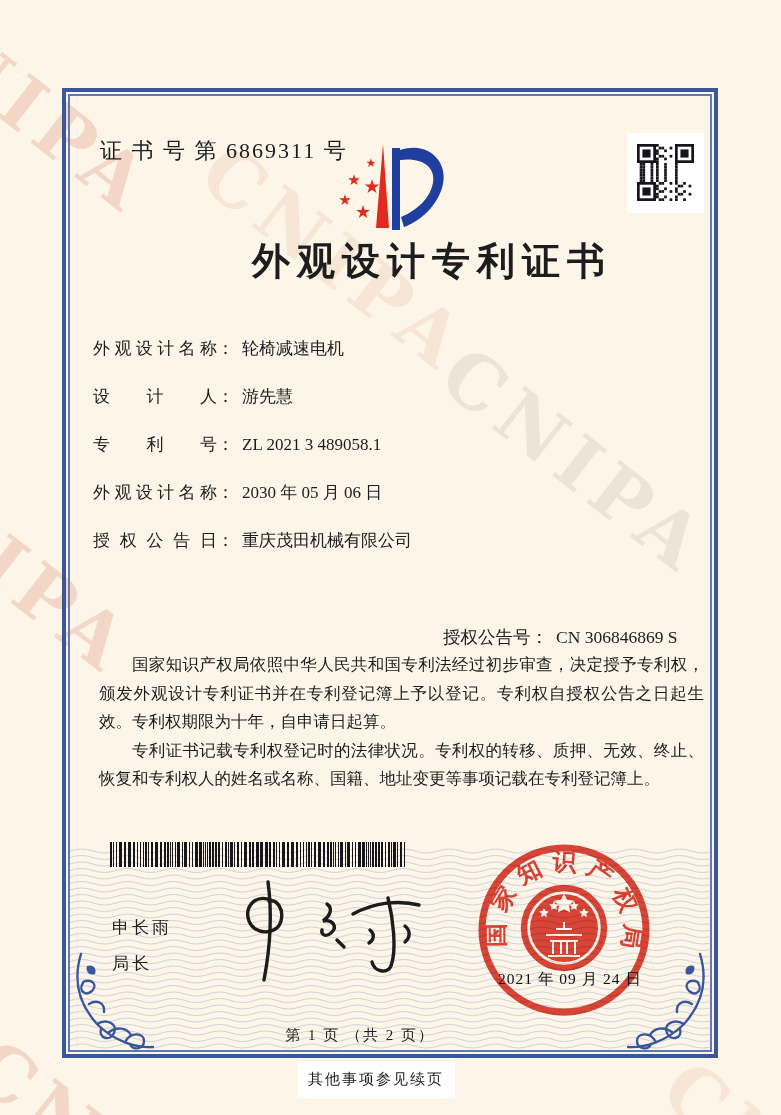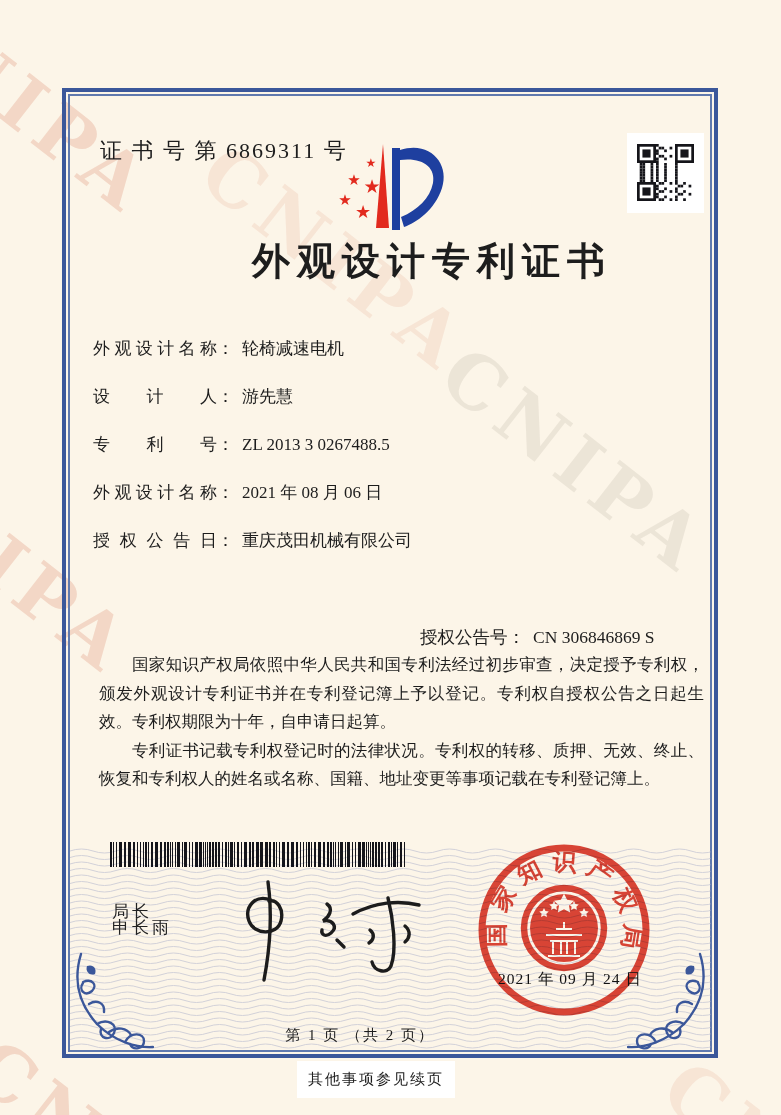--- a/index.html
+++ b/index.html
@@ -228,29 +228,29 @@
 
   <div class="title">外观设计专利证书</div>
 
   <div class="frow" style="top:337px;">
     <span class="flabel">外观设计名称</span><span>：</span><span class="fvalue">轮椅减速电机</span>
   </div>
   <div class="frow" style="top:385px;">
     <span class="flabel">设计人</span><span>：</span><span class="fvalue">游先慧</span>
   </div>
   <div class="frow" style="top:433px;">
-    <span class="flabel">专利号</span><span>：</span><span class="fvalue">ZL 2013 3 0267488.5</span>
+    <span class="flabel">专利号</span><span>：</span><span class="fvalue">ZL 2021 3 489058.1</span>
   </div>
   <div class="frow" style="top:481px;">
-    <span class="flabel">外观设计名称</span><span>：</span><span class="fvalue">2021 年 08 月 06 日</span>
+    <span class="flabel">外观设计名称</span><span>：</span><span class="fvalue">2030 年 05 月 06 日</span>
   </div>
   <div class="frow" style="top:529px;">
     <span class="flabel">授权公告日</span><span>：</span><span class="fvalue">重庆茂田机械有限公司</span>
   </div>
-  <div class="frow2" style="top:625px;">
+  <div class="frow2" style="top:625px;margin-left:23px;">
     <span>授权公告号</span><span>：</span><span class="fvalue">CN 306846869 S</span>
   </div>
 
   <div class="body-text">
     <p>国家知识产权局依照中华人民共和国专利法经过初步审查，决定授予专利权，颁发外观设计专利证书并在专利登记簿上予以登记。专利权自授权公告之日起生效。专利权期限为十年，自申请日起算。</p>
     <p>专利证书记载专利权登记时的法律状况。专利权的转移、质押、无效、终止、恢复和专利权人的姓名或名称、国籍、地址变更等事项记载在专利登记簿上。</p>
   </div>
 
   <svg class="barcode" id="barcode-svg" width="300" height="25" xmlns="http://www.w3.org/2000/svg">
       <g fill="#15151a">
@@ -339,21 +339,21 @@
         <rect x="275" y="0" width="1" height="25"></rect>
         <rect x="278" y="0" width="2" height="25"></rect>
         <rect x="281" y="0" width="1" height="25"></rect>
         <rect x="283" y="0" width="3" height="25"></rect>
         <rect x="287" y="0" width="1" height="25"></rect>
         <rect x="290" y="0" width="2" height="25"></rect>
         <rect x="294" y="0" width="1" height="25"></rect>
       </g>
     </svg>
 
-  <div class="signer" style="top:900px;">局长</div>
+  <div class="signer" style="top:952px;">局长</div>
   <div class="signer" style="top:916px;">申长雨</div>
 
   <div class="signature">
     <svg width="210" height="112" viewBox="0 0 210 112" xmlns="http://www.w3.org/2000/svg">
       <g fill="none" stroke="#1c1c1c" stroke-width="3.4" stroke-linecap="round">
         <path d="M46,24 C30,18 19,31 24,45 C29,59 52,60 56,45 C59,33 52,23 44,25"></path>
         <path d="M43,6 C46,28 47,62 39,104"></path>
         <path d="M102,28 C109,33 104,41 98,45 C108,43 113,51 106,57 C100,62 96,58 97,54"></path>
         <path d="M112,64 l7,7"></path>
         <path d="M128,38 C150,26 174,24 194,29"></path>

